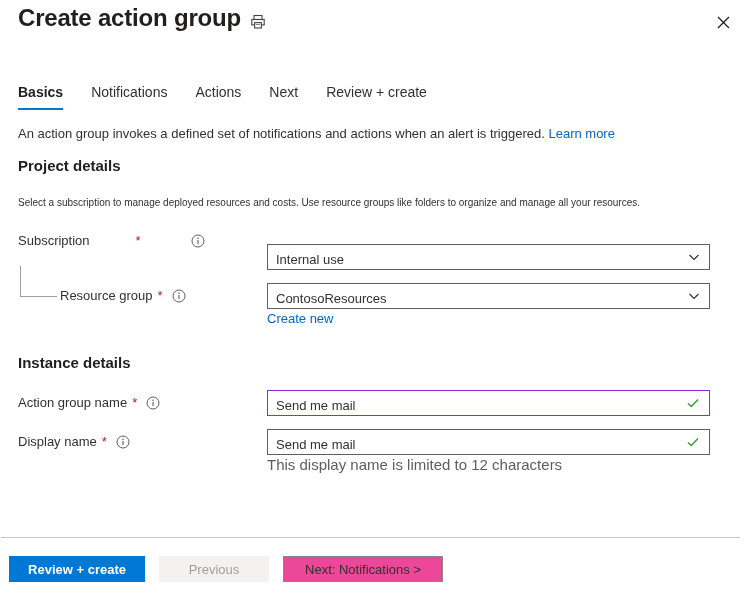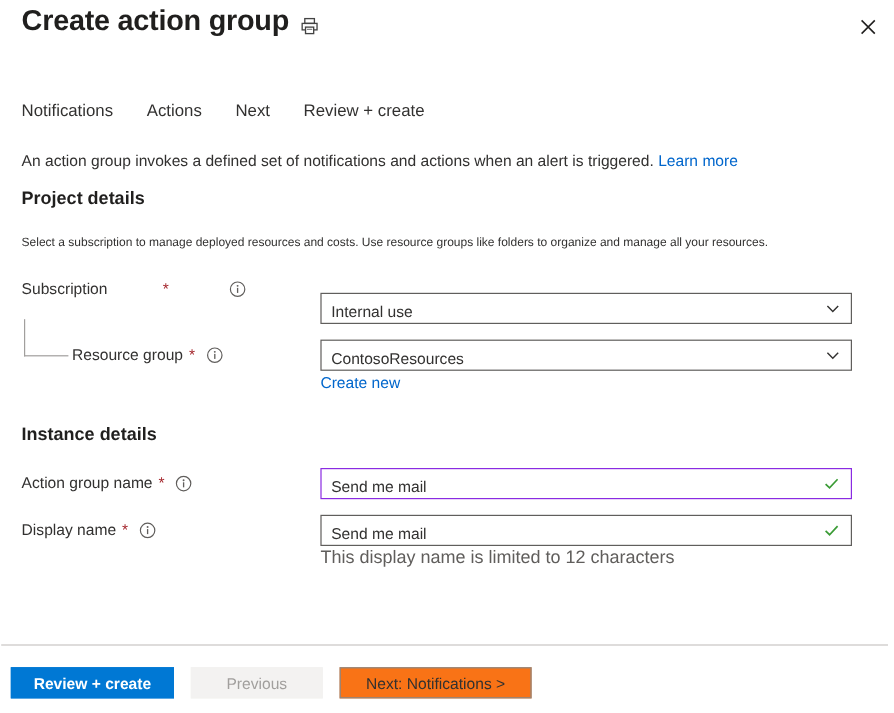--- a/index.html
+++ b/index.html
@@ -269,21 +269,21 @@
     min-width: 136px;
   }
   .btn-disabled {
     background: #f3f2f1;
     color: #a19f9d;
     border-color: #f3f2f1;
     cursor: default;
     min-width: 110px;
   }
   .btn-default {
-    background: #f97316;
+    background: #ec4899;
     color: #323130;
     border-color: #8a8886;
     min-width: 160px;
   }
 </style>
 </head>
 <body>
 
 <div class="header">
   <div class="page-title">Create action group</div>
@@ -298,20 +298,21 @@
   </button>
 
   <button class="close-btn" title="Close">
     <svg width="13" height="13" viewBox="0 0 13 13" aria-hidden="true">
       <path d="M1 1 L12 12 M12 1 L1 12" stroke="currentColor" stroke-width="1.3" fill="none"></path>
     </svg>
   </button>
 </div>
 
 <div class="tabs">
+  <button class="tab active">Basics</button>
   <button class="tab">Notifications</button>
   <button class="tab">Actions</button>
   <button class="tab">Next</button>
   <button class="tab">Review + create</button>
 </div>
 
 <div class="intro">
   <span>An action group invokes a defined set of notifications and actions when an alert is triggered.</span>
   <a class="link" href="#">Learn more</a>
 </div>

